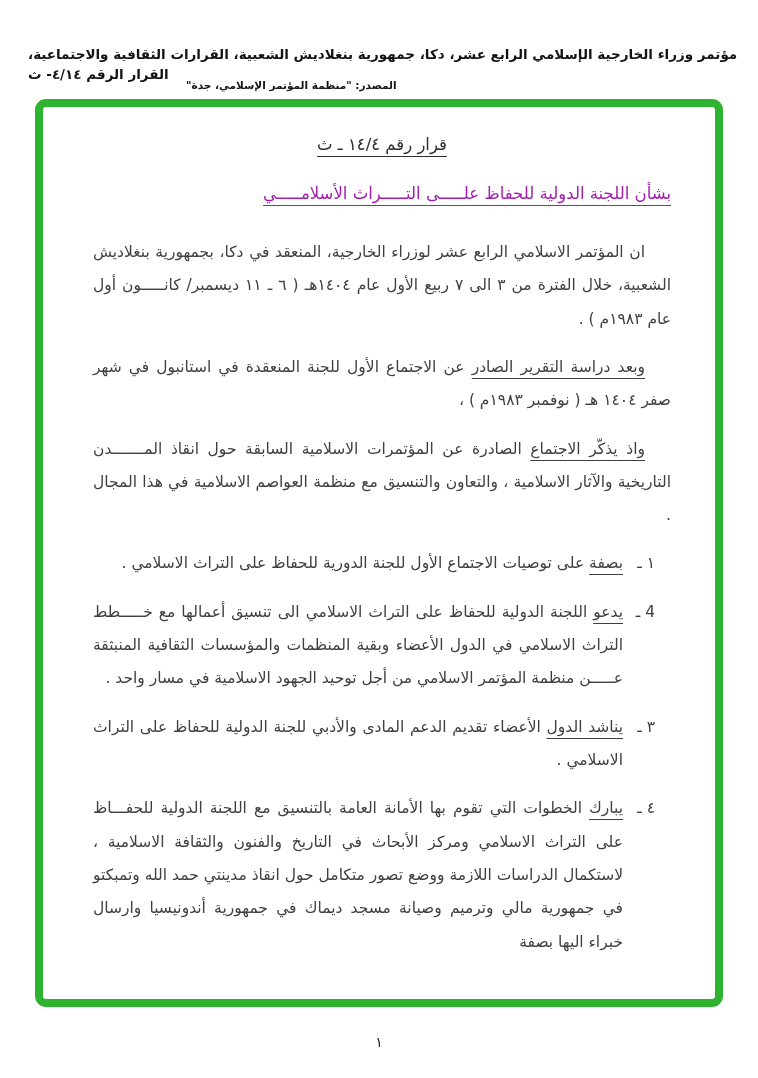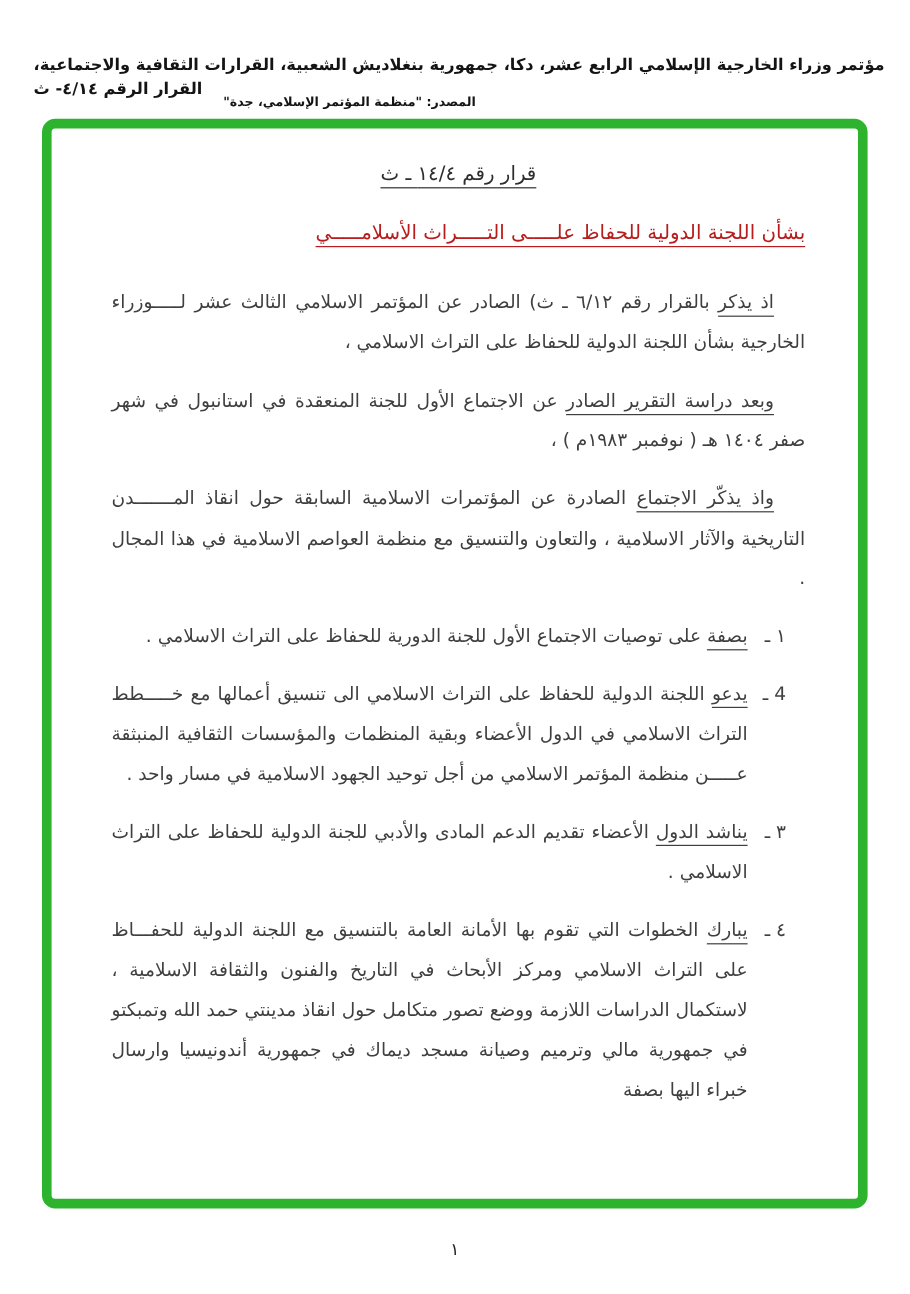--- a/index.html
+++ b/index.html
@@ -23,21 +23,21 @@
     position:absolute; top:99px; left:35px; width:688px; height:908px;
     border:8px solid var(--green); border-radius:11px;
     box-sizing:border-box; overflow:hidden; background:#fff;
   }
   .content {
     direction:rtl; padding:20px 44px 0 50px;
     font-size:15.5px; line-height:2.15; text-align:justify;
     color:var(--ink);
   }
   .title1 { text-align:center; font-size:16.5px; margin:0 0 14px; color:#2e2e2e; }
-  .title2 { text-align:right; font-size:16.5px; margin:0 0 24px; color:#b91c1c; }
+  .title2 { text-align:right; font-size:16.5px; margin:0 0 24px; color:#a21caf; }
   .u {
     text-decoration:underline;
     text-underline-offset:6px;
     text-decoration-thickness:1px;
   }
   .para { margin:0 0 15px; text-indent:26px; }
   .item { position:relative; padding-right:48px; margin:0 0 15px; }
   .item .num { position:absolute; right:16px; top:0; }
   .pagenum {
     position:absolute; bottom:28px; left:0; right:0;
@@ -52,21 +52,21 @@
 <div class="src-line">المصدر: "منظمة المؤتمر الإسلامي، جدة"</div>
 
 <div class="green-box">
   <div class="content">
 
     <div class="title1"><span class="u">قرار رقم ١٤/٤ ـ ث</span></div>
 
     <div class="title2"><span class="u">بشأن اللجنة الدولية للحفاظ علـــــى التـــــراث الأسلامـــــي</span></div>
 
     <div id="preamble">
-        <p class="para"><span class="u">اذ يذكر</span><span> بالقرار رقم ٦/١٢ ـ ث) الصادر عن المؤتمر الاسلامي الثالث عشر لـــــوزراء الخارجية بشأن اللجنة الدولية للحفاظ على التراث الاسلامي ،</span></p>
+        <p class="para"><span class=""></span><span>ان المؤتمر الاسلامي الرابع عشر لوزراء الخارجية، المنعقد في دكا، بجمهورية بنغلاديش الشعبية، خلال الفترة من ٣ الى ٧ ربيع الأول عام ١٤٠٤هـ ( ٦ ـ ١١ ديسمبر/ كانـــــون أول عام ١٩٨٣م ) .</span></p>
         <p class="para"><span class="u">وبعد دراسة التقرير الصادر</span><span> عن الاجتماع الأول للجنة المنعقدة في استانبول في شهر صفر ١٤٠٤ هـ ( نوفمبر ١٩٨٣م ) ،</span></p>
         <p class="para"><span class="u">واذ يذكّر الاجتماع</span><span> الصادرة عن المؤتمرات الاسلامية السابقة حول انقاذ المـــــــدن التاريخية والآثار الاسلامية ، والتعاون والتنسيق مع منظمة العواصم الاسلامية في هذا المجال .</span></p>
       </div>
 
     <div id="items">
         <div class="item"><span class="num">١ ـ</span><span class="u">بصفة</span><span> على توصيات الاجتماع الأول للجنة الدورية للحفاظ على التراث الاسلامي .</span></div>
         <div class="item"><span class="num">4 ـ</span><span class="u">يدعو</span><span> اللجنة الدولية للحفاظ على التراث الاسلامي الى تنسيق أعمالها مع خـــــطط التراث الاسلامي في الدول الأعضاء وبقية المنظمات والمؤسسات الثقافية المنبثقة عـــــن منظمة المؤتمر الاسلامي من أجل توحيد الجهود الاسلامية في مسار واحد .</span></div>
         <div class="item"><span class="num">٣ ـ</span><span class="u">يناشد الدول</span><span> الأعضاء تقديم الدعم المادى والأدبي للجنة الدولية للحفاظ على التراث الاسلامي .</span></div>
         <div class="item"><span class="num">٤ ـ</span><span class="u">يبارك</span><span> الخطوات التي تقوم بها الأمانة العامة بالتنسيق مع اللجنة الدولية للحفـــاظ على التراث الاسلامي ومركز الأبحاث في التاريخ والفنون والثقافة الاسلامية ، لاستكمال الدراسات اللازمة ووضع تصور متكامل حول انقاذ مدينتي حمد الله وتمبكتو في جمهورية مالي وترميم وصيانة مسجد ديماك في جمهورية أندونيسيا وارسال خبراء اليها بصفة</span></div>
       </div>

